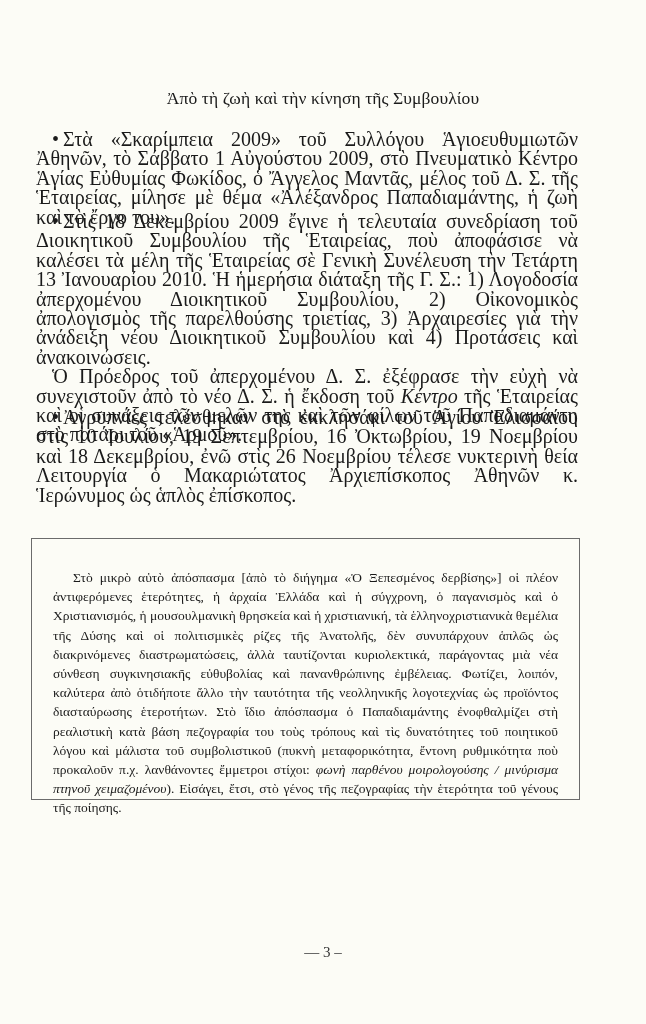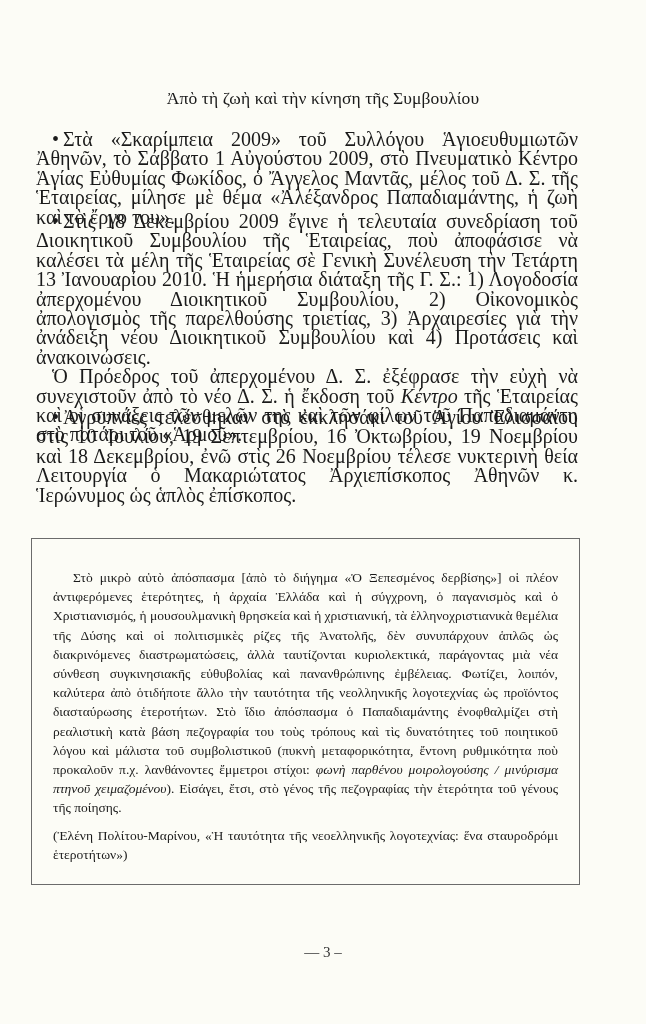--- a/index.html
+++ b/index.html
@@ -31,21 +31,21 @@
   }
   .para { margin: 0; text-indent: 16px; }
   .para .bullet { margin-right: 4px; }
   .p1 { top: 130px; }
   .p2 { top: 212px; }
   .p4 { top: 408px; }
   .p4para { margin: 0; text-indent: 16px; }
   .quote-box {
     position: absolute;
     left: 31px; top: 538px;
-    width: 549px; height: 347px;
+    width: 549px; height: 262px;
     border: 1.3px solid #6b6b6b;
     box-sizing: border-box;
   }
   .quote-text {
     position: absolute;
     left: 21px; top: 29px;
     width: 505px;
     font-family: "Liberation Serif", "DejaVu Serif", serif;
     font-size: 13.5px;
     line-height: 19.2px;
@@ -78,17 +78,16 @@
   <p class="p4para"><span>Ὁ Πρόεδρος τοῦ ἀπερχομένου Δ. Σ. ἐξέφρασε τὴν εὐχὴ νὰ συνεχιστοῦν ἀπὸ τὸ νέο Δ. Σ. ἡ ἔκδοση τοῦ </span><em>Κέντρο</em><span> τῆς Ἑταιρείας καὶ οἱ συνάξεις τῶν μελῶν της καὶ τῶν φίλων τοῦ Παπαδιαμάντη στὸ πατάρι τοῦ «Ἁρμοῦ».</span></p>
 </div>
 
 <div class="body p4">
   <p class="para"><span class="bullet">•</span><span>Ἀγρυπνίες τελέσθηκαν στὸ ἐκκλησάκι τοῦ Ἁγίου Ἐλισσαίου στὶς 10 Ἰουλίου, 19 Σεπτεμβρίου, 16 Ὀκτωβρίου, 19 Νοεμβρίου καὶ 18 Δεκεμβρίου, ἐνῶ στὶς 26 Νοεμβρίου τέλεσε νυκτερινὴ θεία Λειτουργία ὁ Μακαριώτατος Ἀρχιεπίσκοπος Ἀθηνῶν κ. Ἱερώνυμος ὡς ἁπλὸς ἐπίσκοπος.</span></p>
 </div>
 
 <div class="quote-box">
   <div class="quote-text">
     <p><span>Στὸ μικρὸ αὐτὸ ἀπόσπασμα [ἀπὸ τὸ διήγημα «Ὁ Ξεπεσμένος δερβίσης»] οἱ πλέον ἀντιφερόμενες ἑτερότητες, ἡ ἀρχαία Ἑλλάδα καὶ ἡ σύγχρονη, ὁ παγανισμὸς καὶ ὁ Χριστιανισμός, ἡ μουσουλμανικὴ θρησκεία καὶ ἡ χριστιανική, τὰ ἑλληνοχριστιανικὰ θεμέλια τῆς Δύσης καὶ οἱ πολιτισμικὲς ρίζες τῆς Ἀνατολῆς, δὲν συνυπάρχουν ἁπλῶς ὡς διακρινόμενες διαστρωματώσεις, ἀλλὰ ταυτίζονται κυριολεκτικά, παράγοντας μιὰ νέα σύνθεση συγκινησιακῆς εὐθυβολίας καὶ πανανθρώπινης ἐμβέλειας. Φωτίζει, λοιπόν, καλύτερα ἀπὸ ὁτιδήποτε ἄλλο τὴν ταυτότητα τῆς νεολληνικῆς λογοτεχνίας ὡς προϊόντος διασταύρωσης ἑτεροτήτων. Στὸ ἴδιο ἀπόσπασμα ὁ Παπαδιαμάντης ἐνοφθαλμίζει στὴ ρεαλιστικὴ κατὰ βάση πεζογραφία του τοὺς τρόπους καὶ τὶς δυνατότητες τοῦ ποιητικοῦ λόγου καὶ μάλιστα τοῦ συμβολιστικοῦ (πυκνὴ μεταφορικότητα, ἔντονη ρυθμικότητα ποὺ προκαλοῦν π.χ. λανθάνοντες ἔμμετροι στίχοι: </span><em>φωνὴ παρθένου μοιρολογούσης / μινύρισμα πτηνοῦ χειμαζομένου</em><span>). Εἰσάγει, ἔτσι, στὸ γένος τῆς πεζογραφίας τὴν ἑτερότητα τοῦ γένους τῆς ποίησης.</span></p>
-    <p class="source">(Ἑλένη Πολίτου-Μαρίνου, «Ἡ ταυτότητα τῆς νεοελληνικῆς λογοτεχνίας: ἕνα σταυροδρόμι ἑτεροτήτων»)</p>
   </div>
 </div>
 
 <div class="page-number">— 3 –</div>
 
 </body></html>

